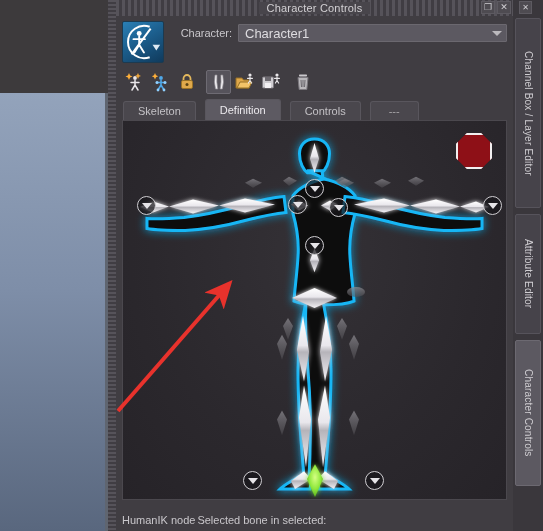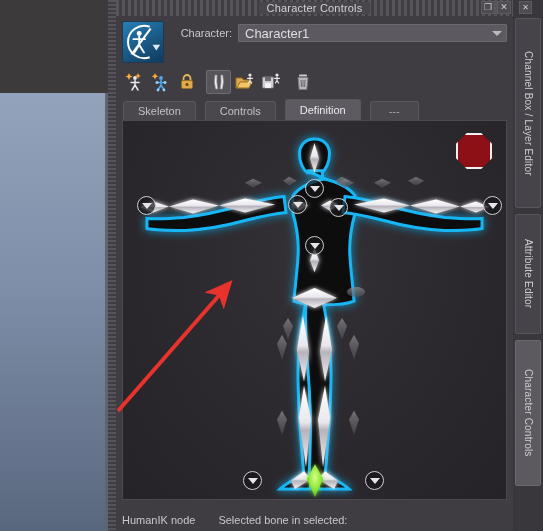--- a/index.html
+++ b/index.html
@@ -180,21 +180,21 @@
     clip-path: polygon(30% 0,70% 0,100% 30%,100% 70%,70% 100%,30% 100%,0 70%,0 30%);
   }
 
   
   .annot { position: absolute; left: 0; top: 0; width: 543px; height: 531px; pointer-events: none; z-index: 40; }
 
   
   .statusbar {
     position: absolute; left: 116px; bottom: 0; width: 397px; height: 22px;
     background: #403d42;
-    display: flex; align-items: center; padding: 0 6px; gap: 23px;
+    display: flex; align-items: center; padding: 0 6px; gap: 2px;
   }
   .sb-label { font-size: 11px; color: #c9c7cb; white-space: nowrap; }
   .sb-field {
     width: 148px; height: 16px;
     background: #2f2c32; border: 1px solid #56535a;
     display: flex; align-items: center; padding-left: 4px;
     font-size: 11px; color: #b7b5b9; white-space: nowrap; overflow: hidden;
   }
 
   
@@ -335,22 +335,22 @@
           <svg width="22" height="22" viewBox="0 0 22 22">
             <rect x="7" y="3.5" width="8" height="2" rx=".7" fill="#c9c7cb"></rect>
             <path d="M6 6.5 L16 6.5 L14.8 18.5 L7.2 18.5 Z" fill="#b9b7bb" stroke="#7c797f"></path>
             <path d="M9 9 L9.5 16 M11 9 L11 16 M13 9 L12.5 16" stroke="#6b686e" stroke-width="1"></path>
           </svg>
         </div>
       </div>
 
       <div class="tabs">
         <div class="tab">Skeleton</div>
+        <div class="tab active">Definition</div>
         <div class="tab">Controls</div>
-        <div class="tab active">Definition</div>
         <div class="tab dashes">---</div>
       </div>
     </div>
 
     <div class="charview">
 
       <svg class="char-svg" viewBox="0 0 383 380" preserveAspectRatio="none">
         <defs>
           <linearGradient id="boneG" x1="0" y1="0" x2="0" y2="1">
             <stop offset="0%" stop-color="#ffffff"></stop>

